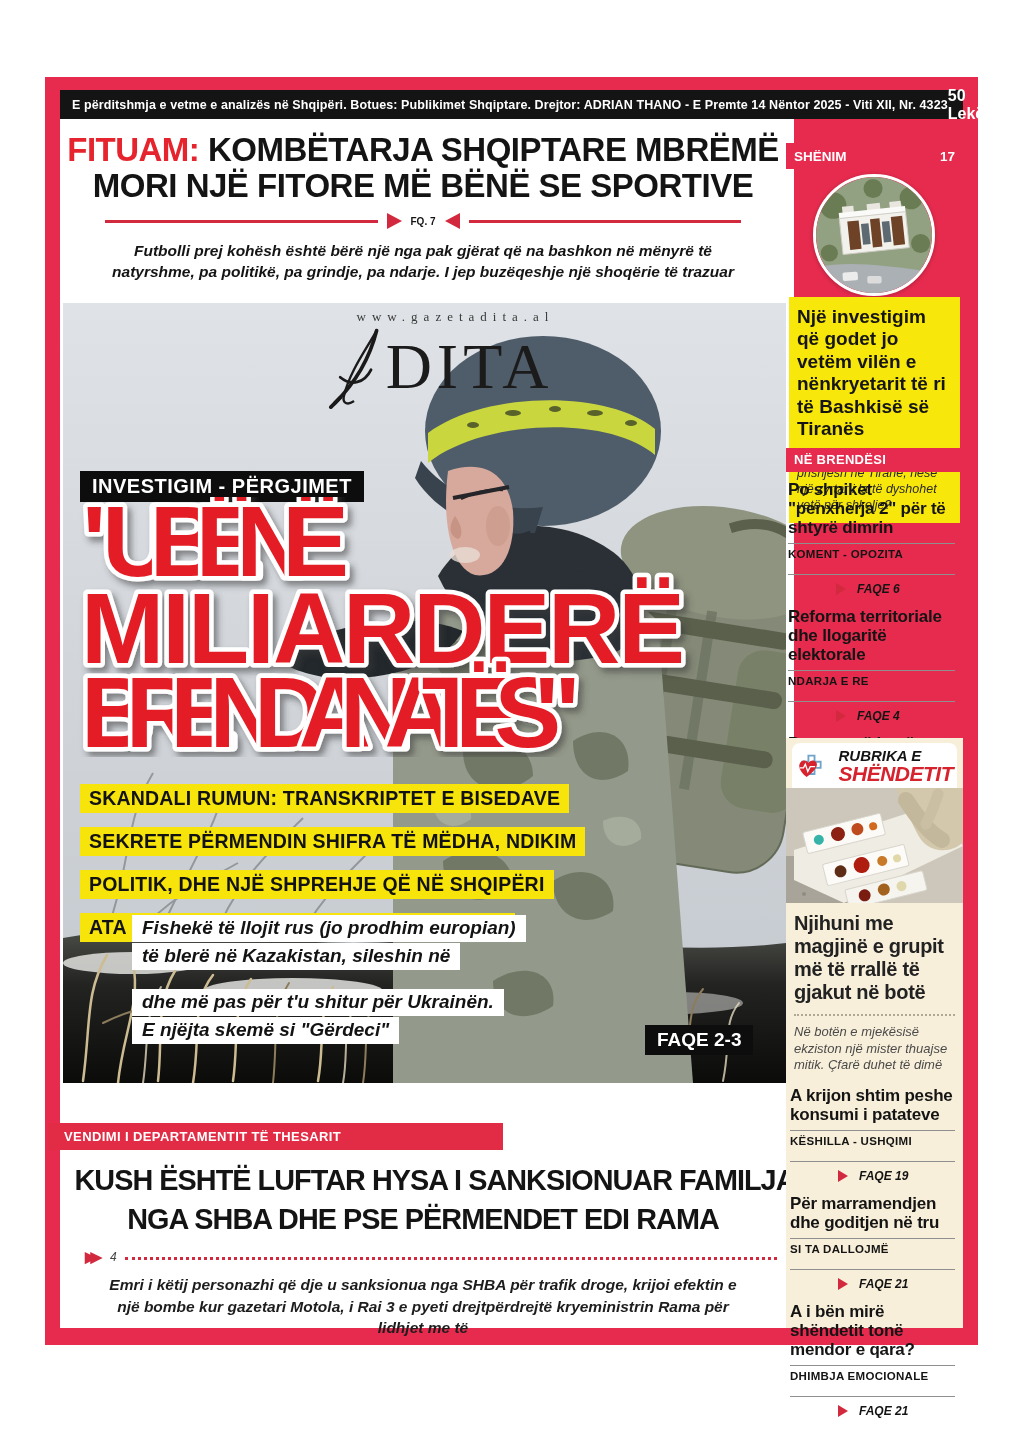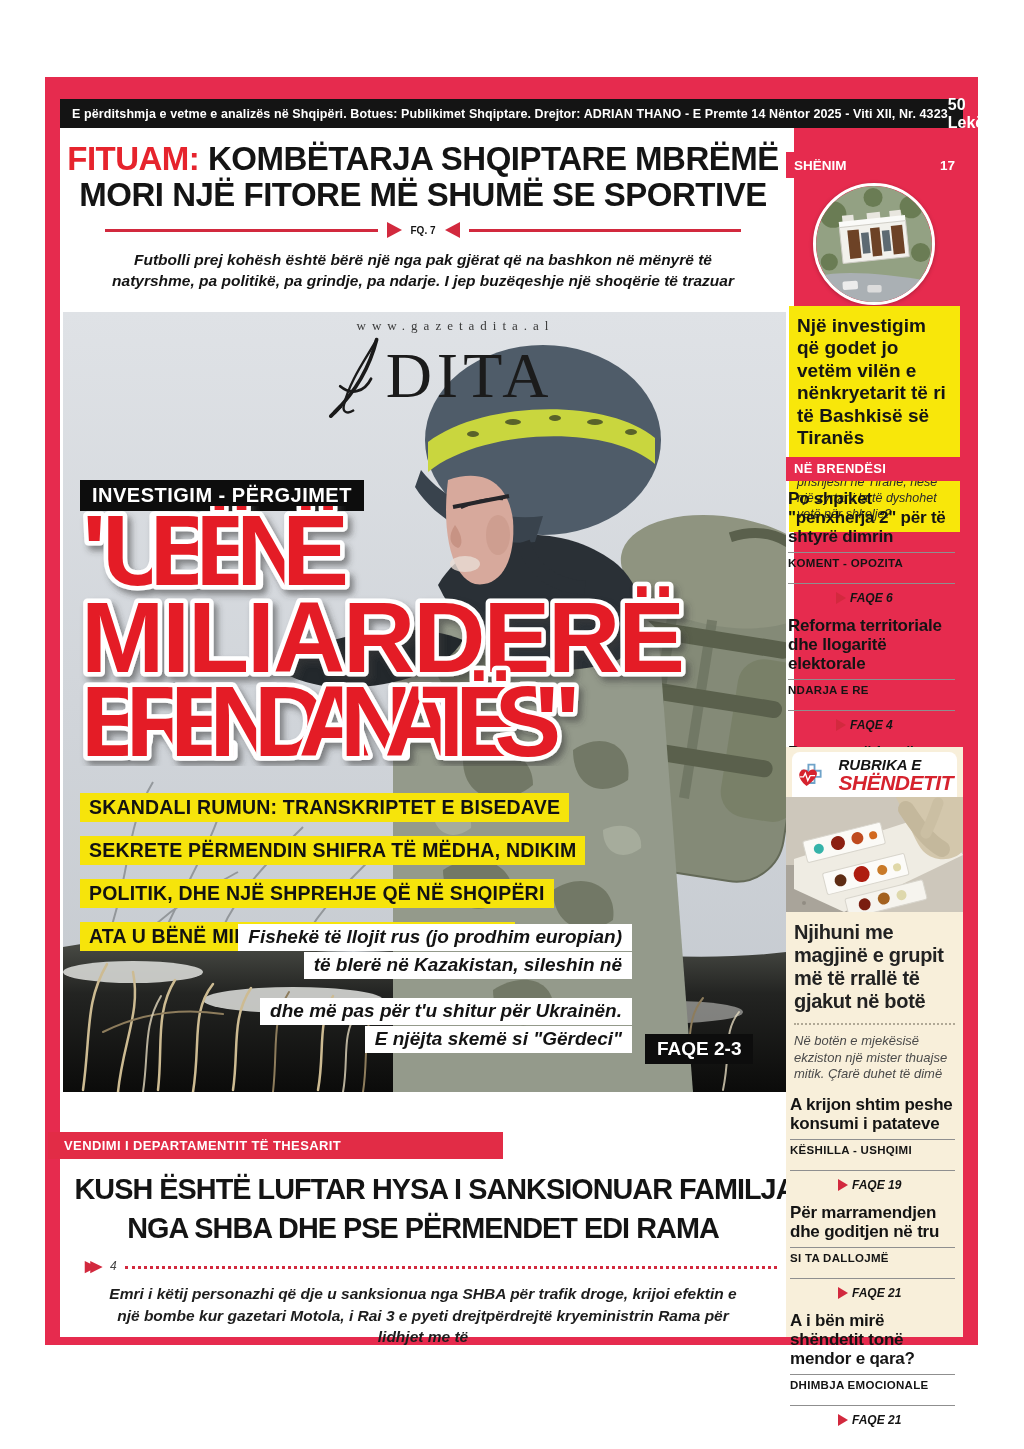--- a/index.html
+++ b/index.html
@@ -1,18 +1,18 @@
 <!DOCTYPE html>
 <html><head>
 <meta charset="utf-8">
 <style>
   * { margin:0; padding:0; box-sizing:border-box; }
   html,body { width:1024px; height:1449px; background:#ffffff; font-family:"Liberation Sans", sans-serif; color:#141414; }
   .frame { position:absolute; left:45px; top:77px; width:933px; height:1268px; background:#e62b4e; }
-  .inner { position:absolute; left:15px; top:22px; width:734px; height:1238px; background:#ffffff; }
+  .inner { position:absolute; left:15px; top:13px; width:734px; height:1238px; background:#ffffff; }
 
   
   .topbar { position:absolute; left:0; top:0; width:903px; height:29px; background:#141414; color:#fff;
             display:flex; align-items:center; justify-content:space-between; padding:0 12px; }
   .topbar-info { font-size:12.5px; font-weight:bold; letter-spacing:.1px; white-space:nowrap; }
   .topbar-price { font-size:16px; font-weight:bold; }
 
   
   .lead { position:absolute; left:0; top:42px; width:726px; text-align:center; }
   .lead-title { font-size:33px; font-weight:bold; line-height:1.08; letter-spacing:-.5px; }
@@ -28,21 +28,21 @@
   .photo { position:absolute; left:3px; top:213px; width:723px; height:780px; overflow:hidden; background:linear-gradient(#dde0e4,#c6cacf); }
   .scene { position:absolute; left:0; top:0; }
   .logo-block { position:absolute; left:0; right:0; top:6px; text-align:center;padding-left:32px; }
   .logo-url { font-family:"Liberation Serif", serif; font-size:13px; letter-spacing:6px; color:#3a3a3a; margin-left:30px; }
   .logo-row { display:flex; align-items:center; justify-content:center; }
   .logo-name { font-family:"Liberation Serif", serif; font-size:64px; color:#1b1b1b; letter-spacing:5px; line-height:1; }
   .cover-kicker { position:absolute; left:17px; top:168px; background:#0d0d0d; color:#fff; font-size:20px; font-weight:bold; padding:4px 12px; letter-spacing:.5px; }
   .cover-headline { position:absolute; left:6px; top:194px; }
   .deck { position:absolute; left:17px; top:481px; }
   .deck-line { display:table; background:#f6e40b; color:#121212; font-size:19.5px; font-weight:bold; padding:3px 9px; margin-bottom:14px; letter-spacing:.2px; }
-  .quotes { position:absolute; right:154px; top:612px; width:500px; text-align:right; }
+  .quotes { position:absolute; right:154px; top:612px; width:500px; text-align:left; }
   .quote-line { display:inline-block; background:#ffffff; color:#131313; font-size:19px; font-weight:bold; font-style:italic; padding:2px 10px 3px; margin-bottom:1px; }
   .cover-pageref { position:absolute; left:582px; top:722px; background:#0d0d0d; color:#fff; font-size:19px; font-weight:bold; padding:4px 12px; }
 
   
   .t-kicker { position:absolute; left:-12px; top:1033px; width:455px; height:27px; background:#e22c46; color:#fff;
               font-size:13px; font-weight:bold; line-height:27px; padding-left:16px; letter-spacing:.4px; }
   .t-title { position:absolute; left:0; top:1070px; width:726px; text-align:center; font-size:30px; font-weight:bold;
              letter-spacing:-1px; line-height:1.3; transform:scaleX(.96); transform-origin:center; white-space:nowrap; }
   .t-refrow { position:absolute; left:25px; top:1158px; width:692px; display:flex; align-items:center; gap:8px; }
   .dbl-arrow { color:#d2293e; font-size:15px; letter-spacing:-6px; font-weight:bold; padding-right:6px; }
@@ -59,21 +59,21 @@
   .note { position:absolute; left:3px; top:207px; width:171px; background:#f8e70a; padding:9px 8px 10px; }
   .note-title { font-size:19px; font-weight:bold; line-height:1.18; color:#151515; }
   .note-text { margin-top:8px; font-size:12.5px; font-style:italic; line-height:1.3; color:#2a2a2a; }
   .contents-bar { position:absolute; left:0; top:358px; width:177px; height:24px; background:#e62b4e; color:#fff;
                   font-size:13px; font-weight:bold; line-height:24px; padding-left:8px; letter-spacing:.3px; }
   .sb-contents { position:absolute; left:2px; top:390px; right:8px; }
   .sb-item { margin-bottom:11px; }
   .sb-title { font-size:17px; font-weight:bold; line-height:1.12; letter-spacing:-.2px; }
   .sb-kicker { margin-top:6px; border-top:1px solid #8f8f8f; border-bottom:1px solid #8f8f8f; padding:4px 0 14px;
                font-size:11.5px; font-weight:bold; letter-spacing:.3px; }
-  .sb-page { margin:7px 0 0 48px; font-size:12px; font-weight:bold; font-style:italic; display:flex; align-items:center; gap:4px; }
+  .sb-page { margin:7px 0 0 48px; font-size:12px; font-weight:bold; font-style:italic; display:flex; align-items:center; gap:11px; }
   .tri { width:0; height:0; border-top:6px solid transparent; border-bottom:6px solid transparent; border-left:10px solid #d2293e; }
 
   .health { position:absolute; left:0; top:648px; width:177px; height:590px; background:#f8efda; }
   .h-header { margin:5px 6px 0; background:#fff; border-radius:8px 8px 0 0; display:flex; align-items:center; gap:16px; padding:5px 4px 4px 6px; }
   .h-header-text { line-height:1; }
   .h-header-top { font-size:15px; font-weight:bold; font-style:italic; color:#141414; }
   .h-header-bottom { font-size:21px; font-weight:bold; font-style:italic; color:#d6232e; letter-spacing:-.5px; }
   .h-img { display:block; margin:0 0; }
   .h-story { padding:9px 8px 0; }
   .h-title { font-size:20px; font-weight:bold; line-height:1.15; color:#222; letter-spacing:-.3px; }
@@ -88,21 +88,21 @@
  <div class="inner">
 
   <div class="topbar">
     <span class="topbar-info">E përditshmja e vetme e analizës në Shqipëri. Botues: Publikimet Shqiptare. Drejtor: ADRIAN THANO - E Premte 14 Nëntor 2025 - Viti XII, Nr. 4323</span>
     <span class="topbar-price">50 Lekë</span>
   </div>
 
   <div class="lead">
     <div class="lead-title">
       <span class="lead-label">FITUAM:</span><span> KOMBËTARJA SHQIPTARE MBRËMË</span><br>
-      <span>MORI NJË FITORE MË SHUMË SE SPORTIVE</span>
+      <span>MORI NJË FITORE MË BËNË SE SPORTIVE</span>
     </div>
     <div class="lead-divider">
       <span class="ld-line"></span>
       <span class="tri-r"></span>
       <span class="ld-label">FQ. 7</span>
       <span class="tri-l"></span>
       <span class="ld-line"></span>
     </div>
     <div class="lead-deck">Futbolli prej kohësh është bërë një nga pak gjërat që na bashkon në mënyrë të natyrshme, pa politikë, pa grindje, pa ndarje. I jep buzëqeshje një shoqërie të trazuar</div>
   </div>

